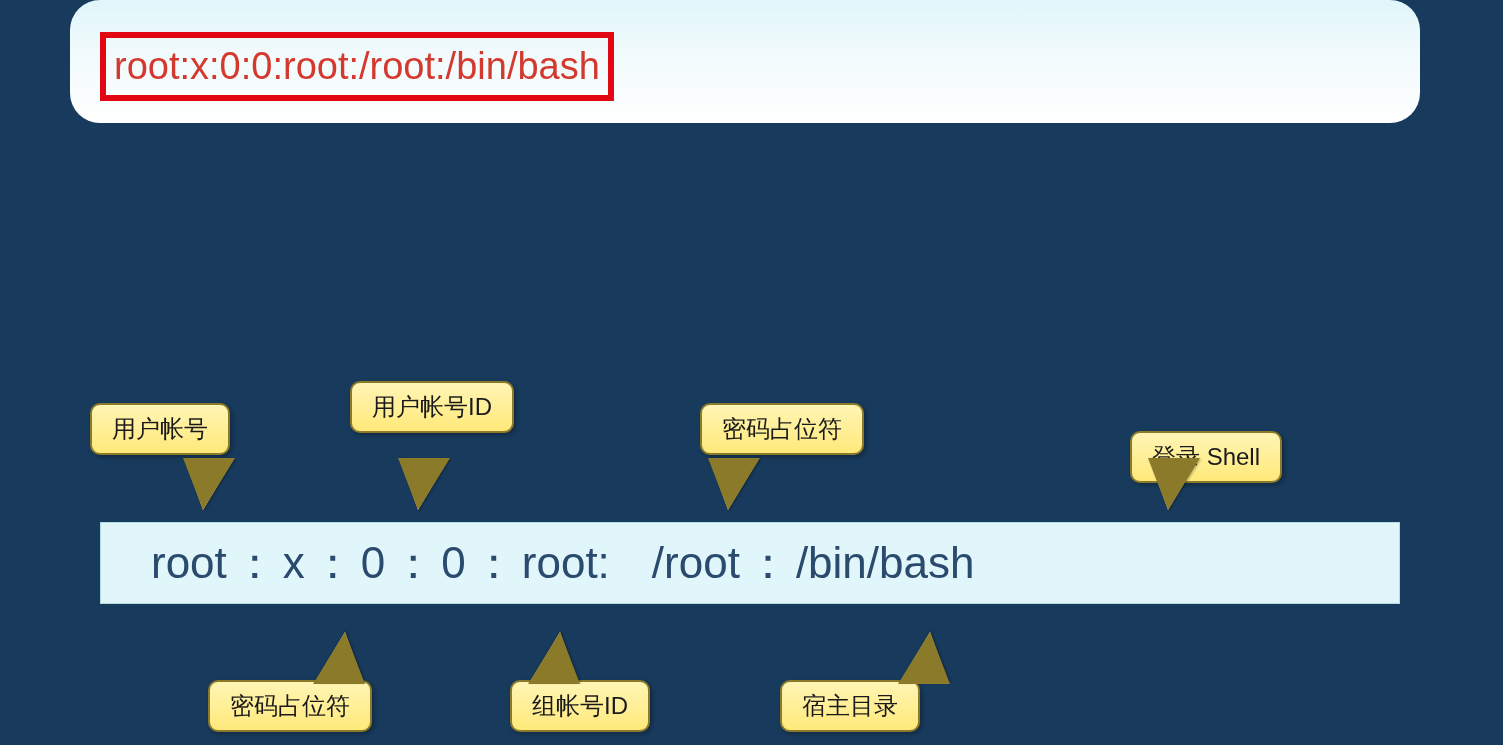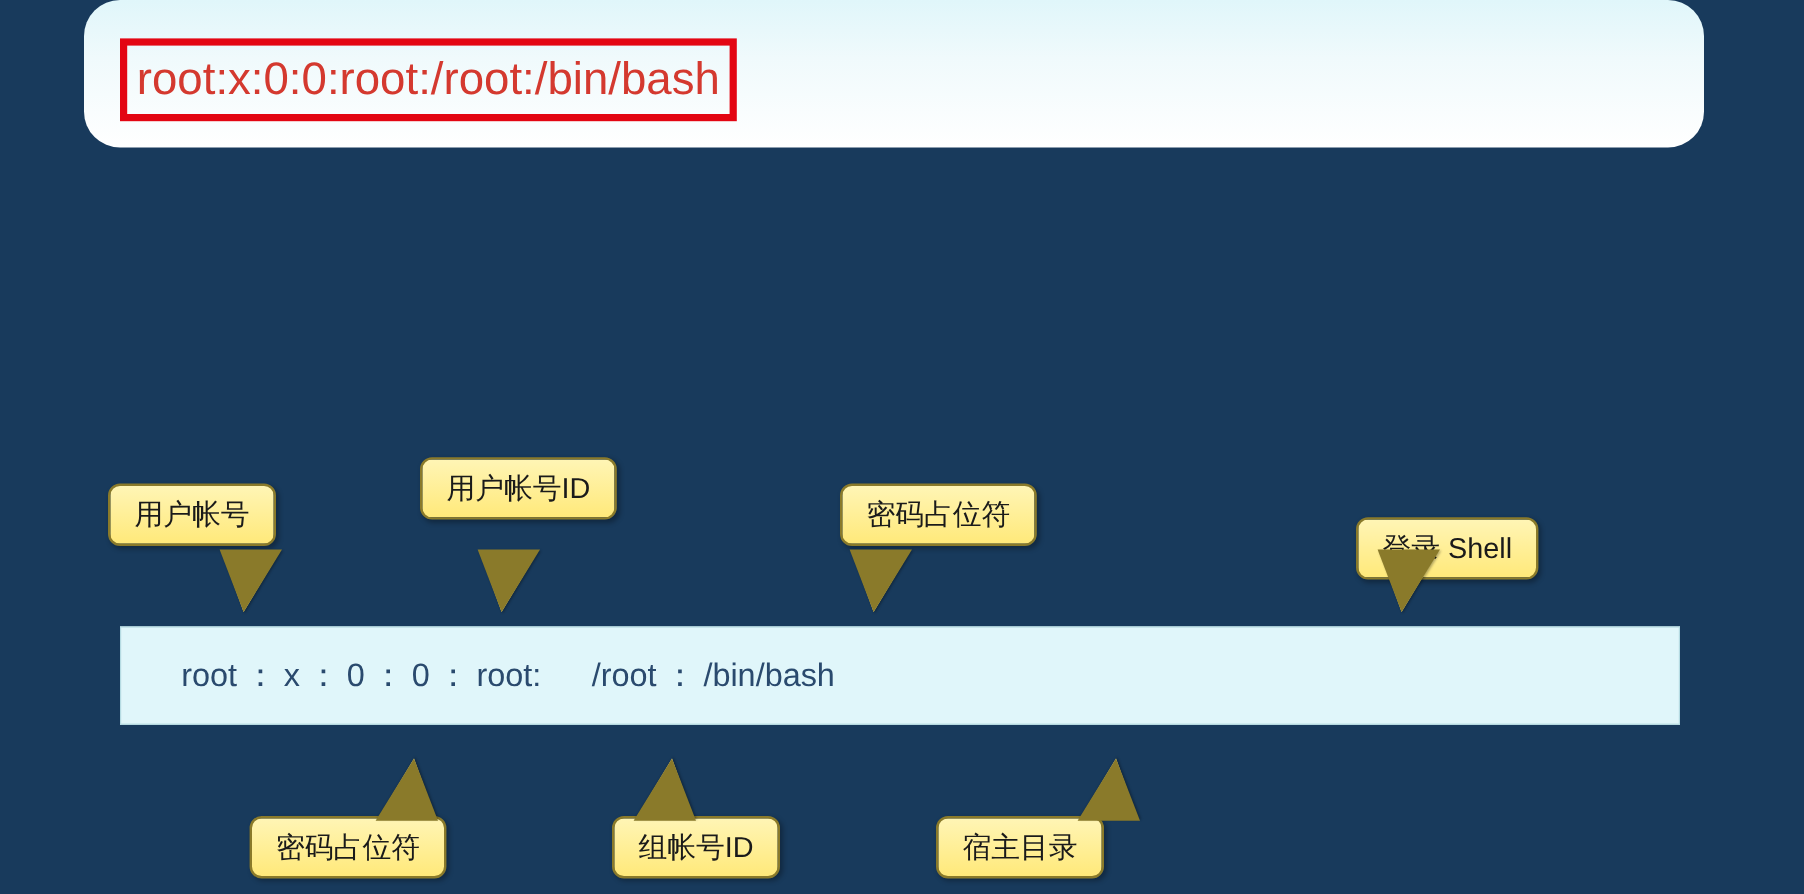--- a/index.html
+++ b/index.html
@@ -45,21 +45,21 @@
   .breakdown {
     position: absolute;
     left: 100px;
     top: 522px;
     width: 1300px;
     height: 82px;
     background: #e0f6fa;
     border: 1px solid #b5dbe2;
     display: flex;
     align-items: center;
-    font-size: 27px;
+    font-size: 44px;
     color: #2a4a6e;
     padding-left: 50px;
     box-sizing: border-box;
   }
   .breakdown span { margin-right: 6px; }
 
   
   .callout {
     position: absolute;
     background: linear-gradient(to bottom, #fff5b5 0%, #ffe97a 100%);

